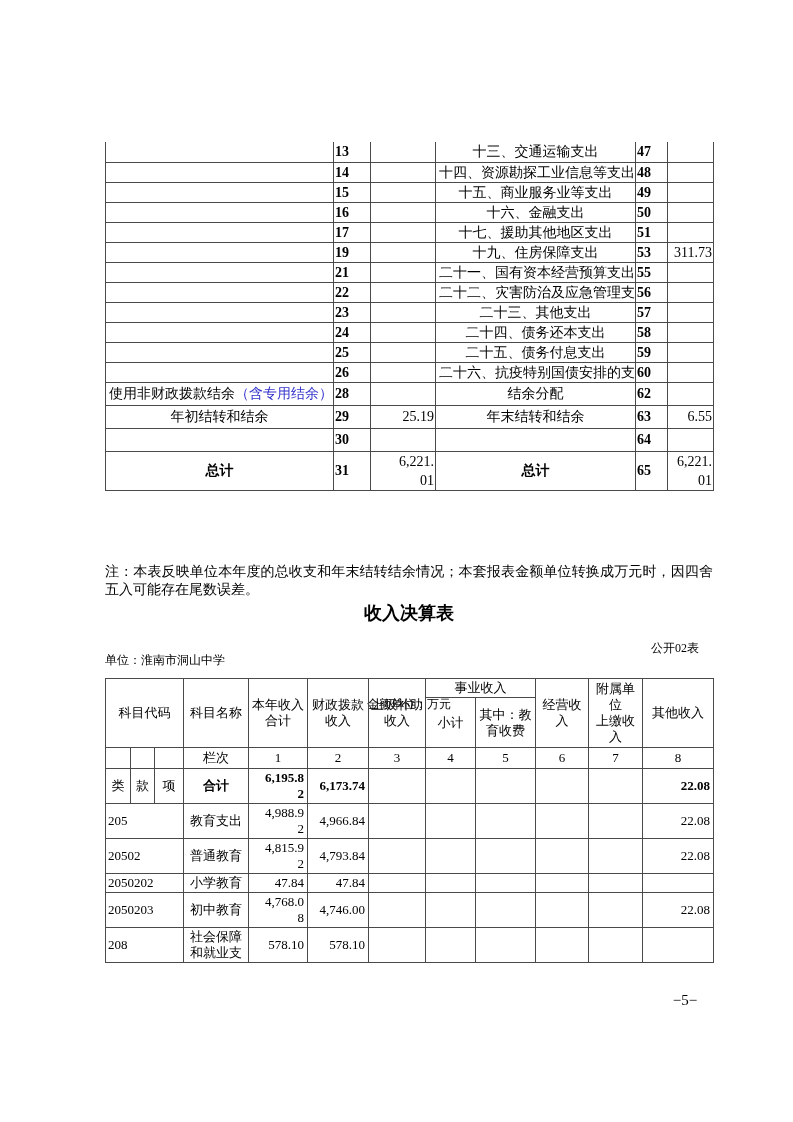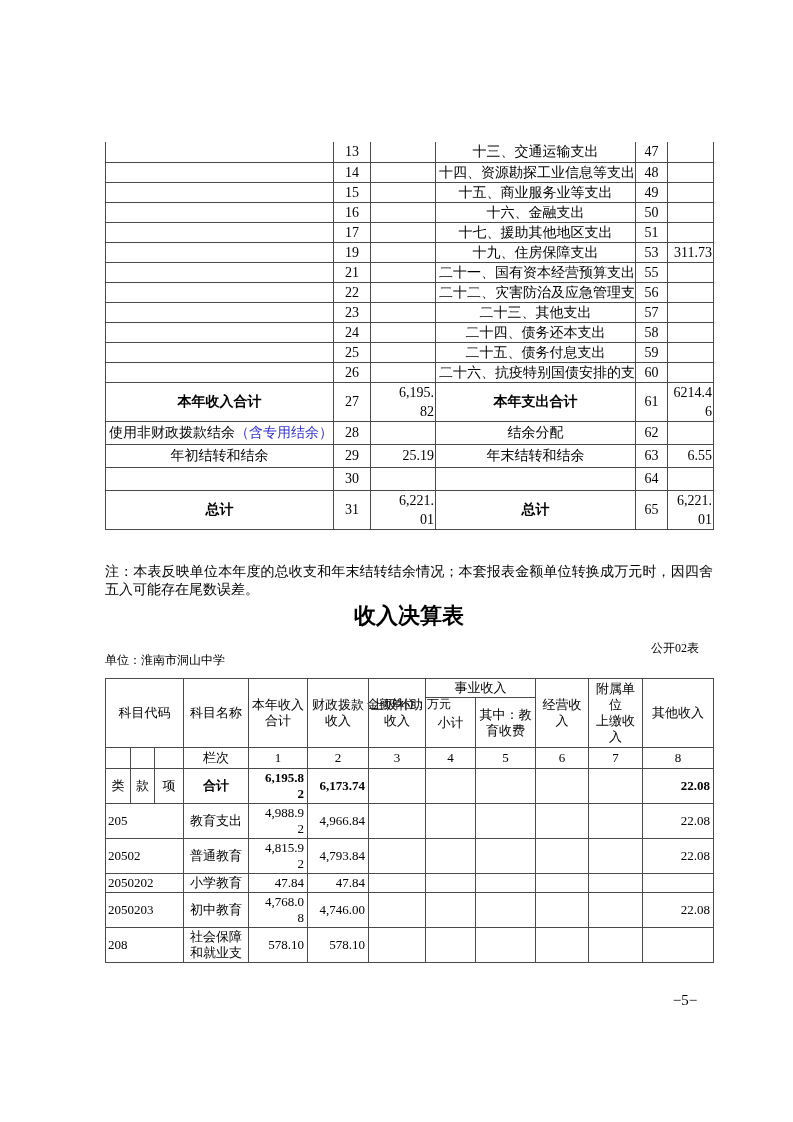--- a/index.html
+++ b/index.html
@@ -8,30 +8,30 @@
 
   table{border-collapse:collapse;table-layout:fixed;position:absolute;}
   td{border:1px solid #4a4a4a;overflow:hidden;}
 
   
   .t1{left:105px;top:142px;width:608px;}
   .t1 td{font-size:14px;line-height:19px;padding:0 3px;}
   .t1 tr.mr{height:20px;}
   .t1 tr.sr{height:23px;}
   .t1 tr.first td{border-top:none;}
-  .t1 .num{text-align:center;padding:0 1px;}
+  .t1 .num{padding:0 1px;font-weight:bold;}
   .t1 .val{text-align:right;white-space:pre-line;padding:0 1px;}
   .t1 .dl,.t1 .dr{text-align:center;white-space:nowrap;}
   .t1 .ctr{text-align:center;font-weight:bold;white-space:normal;}
   .blue{color:#3333cc;}
 
   
   .note{position:absolute;left:105px;top:563px;width:608px;font-size:14px;line-height:18px;text-align:justify;}
   .title{position:absolute;left:105px;top:601px;width:608px;text-align:center;
-         font-size:22px;font-weight:bold;font-family:"Liberation Sans","DejaVu Sans",sans-serif;}
+         font-size:18px;font-weight:bold;font-family:"Liberation Sans","DejaVu Sans",sans-serif;}
   .form-code{position:absolute;left:91px;top:640px;width:608px;text-align:right;font-size:12px;}
   .unit{position:absolute;left:105px;top:652px;font-size:12px;}
   .amount-unit{position:absolute;left:105px;top:696px;width:608px;text-align:center;font-size:12px;}
 
   
   .t2{left:105px;top:678px;width:608px;}
   .t2 td{font-size:13px;line-height:16px;padding:1px 2px;vertical-align:middle;}
   .t2 .hd{text-align:center;white-space:pre-line;}
   .t2 tr.hr1{height:17px;}
   .t2 tr.hr2{height:50px;}
@@ -148,30 +148,20 @@
           <td class="num">59</td>
           <td class="val"></td>
         </tr>
         <tr class="mr">
           <td class="dl"><span></span><span class="blue"></span></td>
           <td class="num">26</td>
           <td class="val"></td>
           <td class="dr">二十六、抗疫特别国债安排的支出</td>
           <td class="num">60</td>
           <td class="val"></td>
-        </tr>
-        <tr class="sr">
-          <td class="dl ctr"><span>本年收入合计</span><span class="blue"></span></td>
-          <td class="num">27</td>
-          <td class="val">6,195.
-82</td>
-          <td class="dr ctr">本年支出合计</td>
-          <td class="num">61</td>
-          <td class="val">6214.4
-6</td>
         </tr>
         <tr class="sr">
           <td class="dl"><span>使用非财政拨款结余</span><span class="blue">（含专用结余）</span></td>
           <td class="num">28</td>
           <td class="val"></td>
           <td class="dr">结余分配</td>
           <td class="num">62</td>
           <td class="val"></td>
         </tr>
         <tr class="sr">

